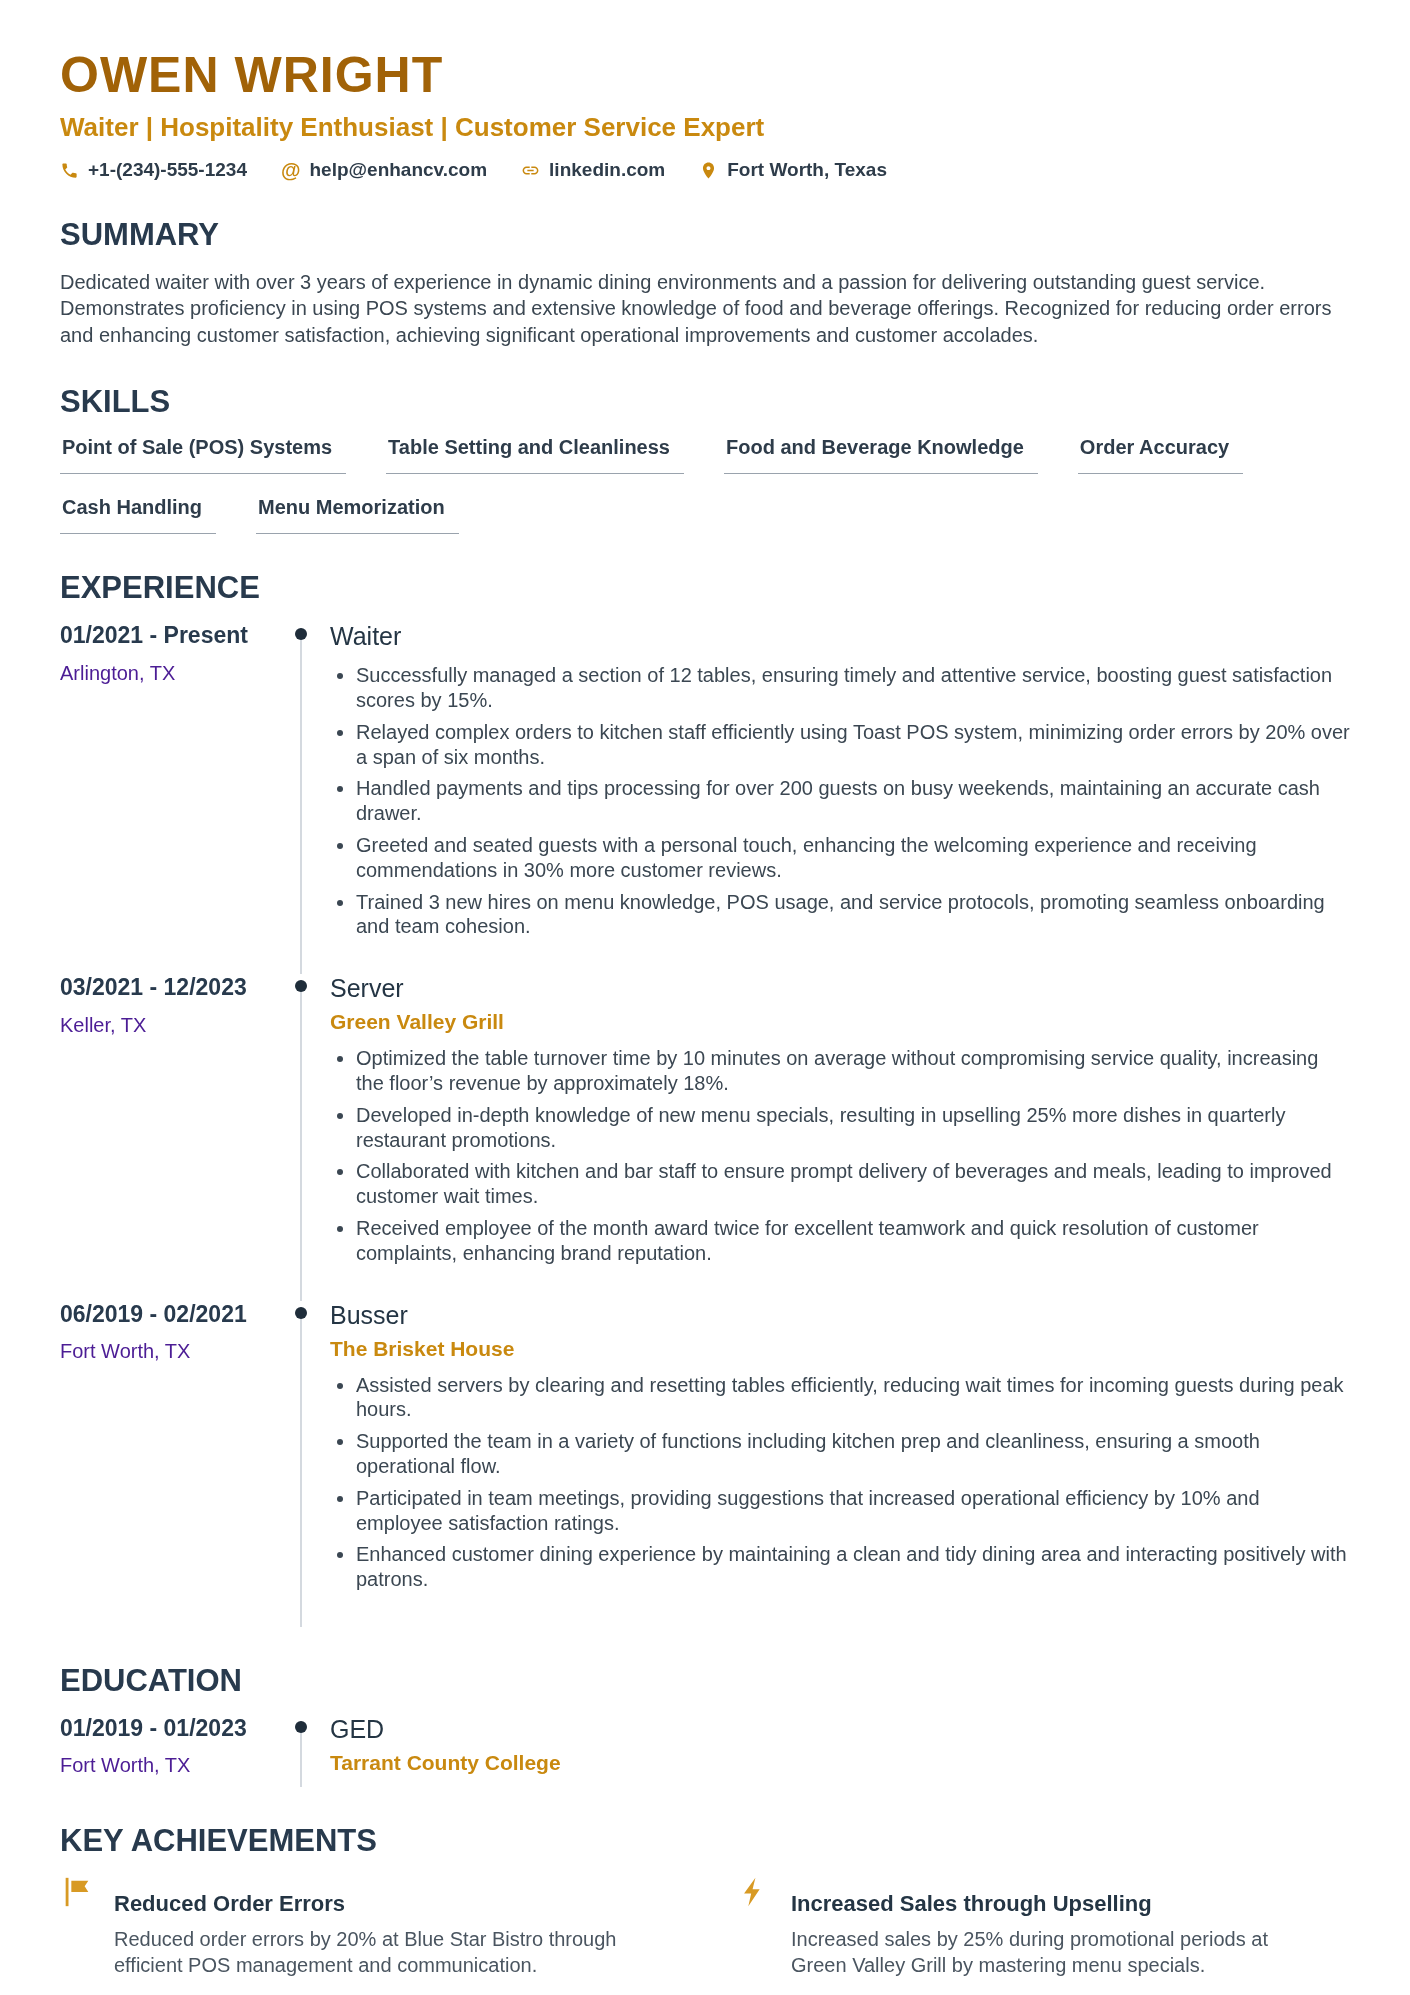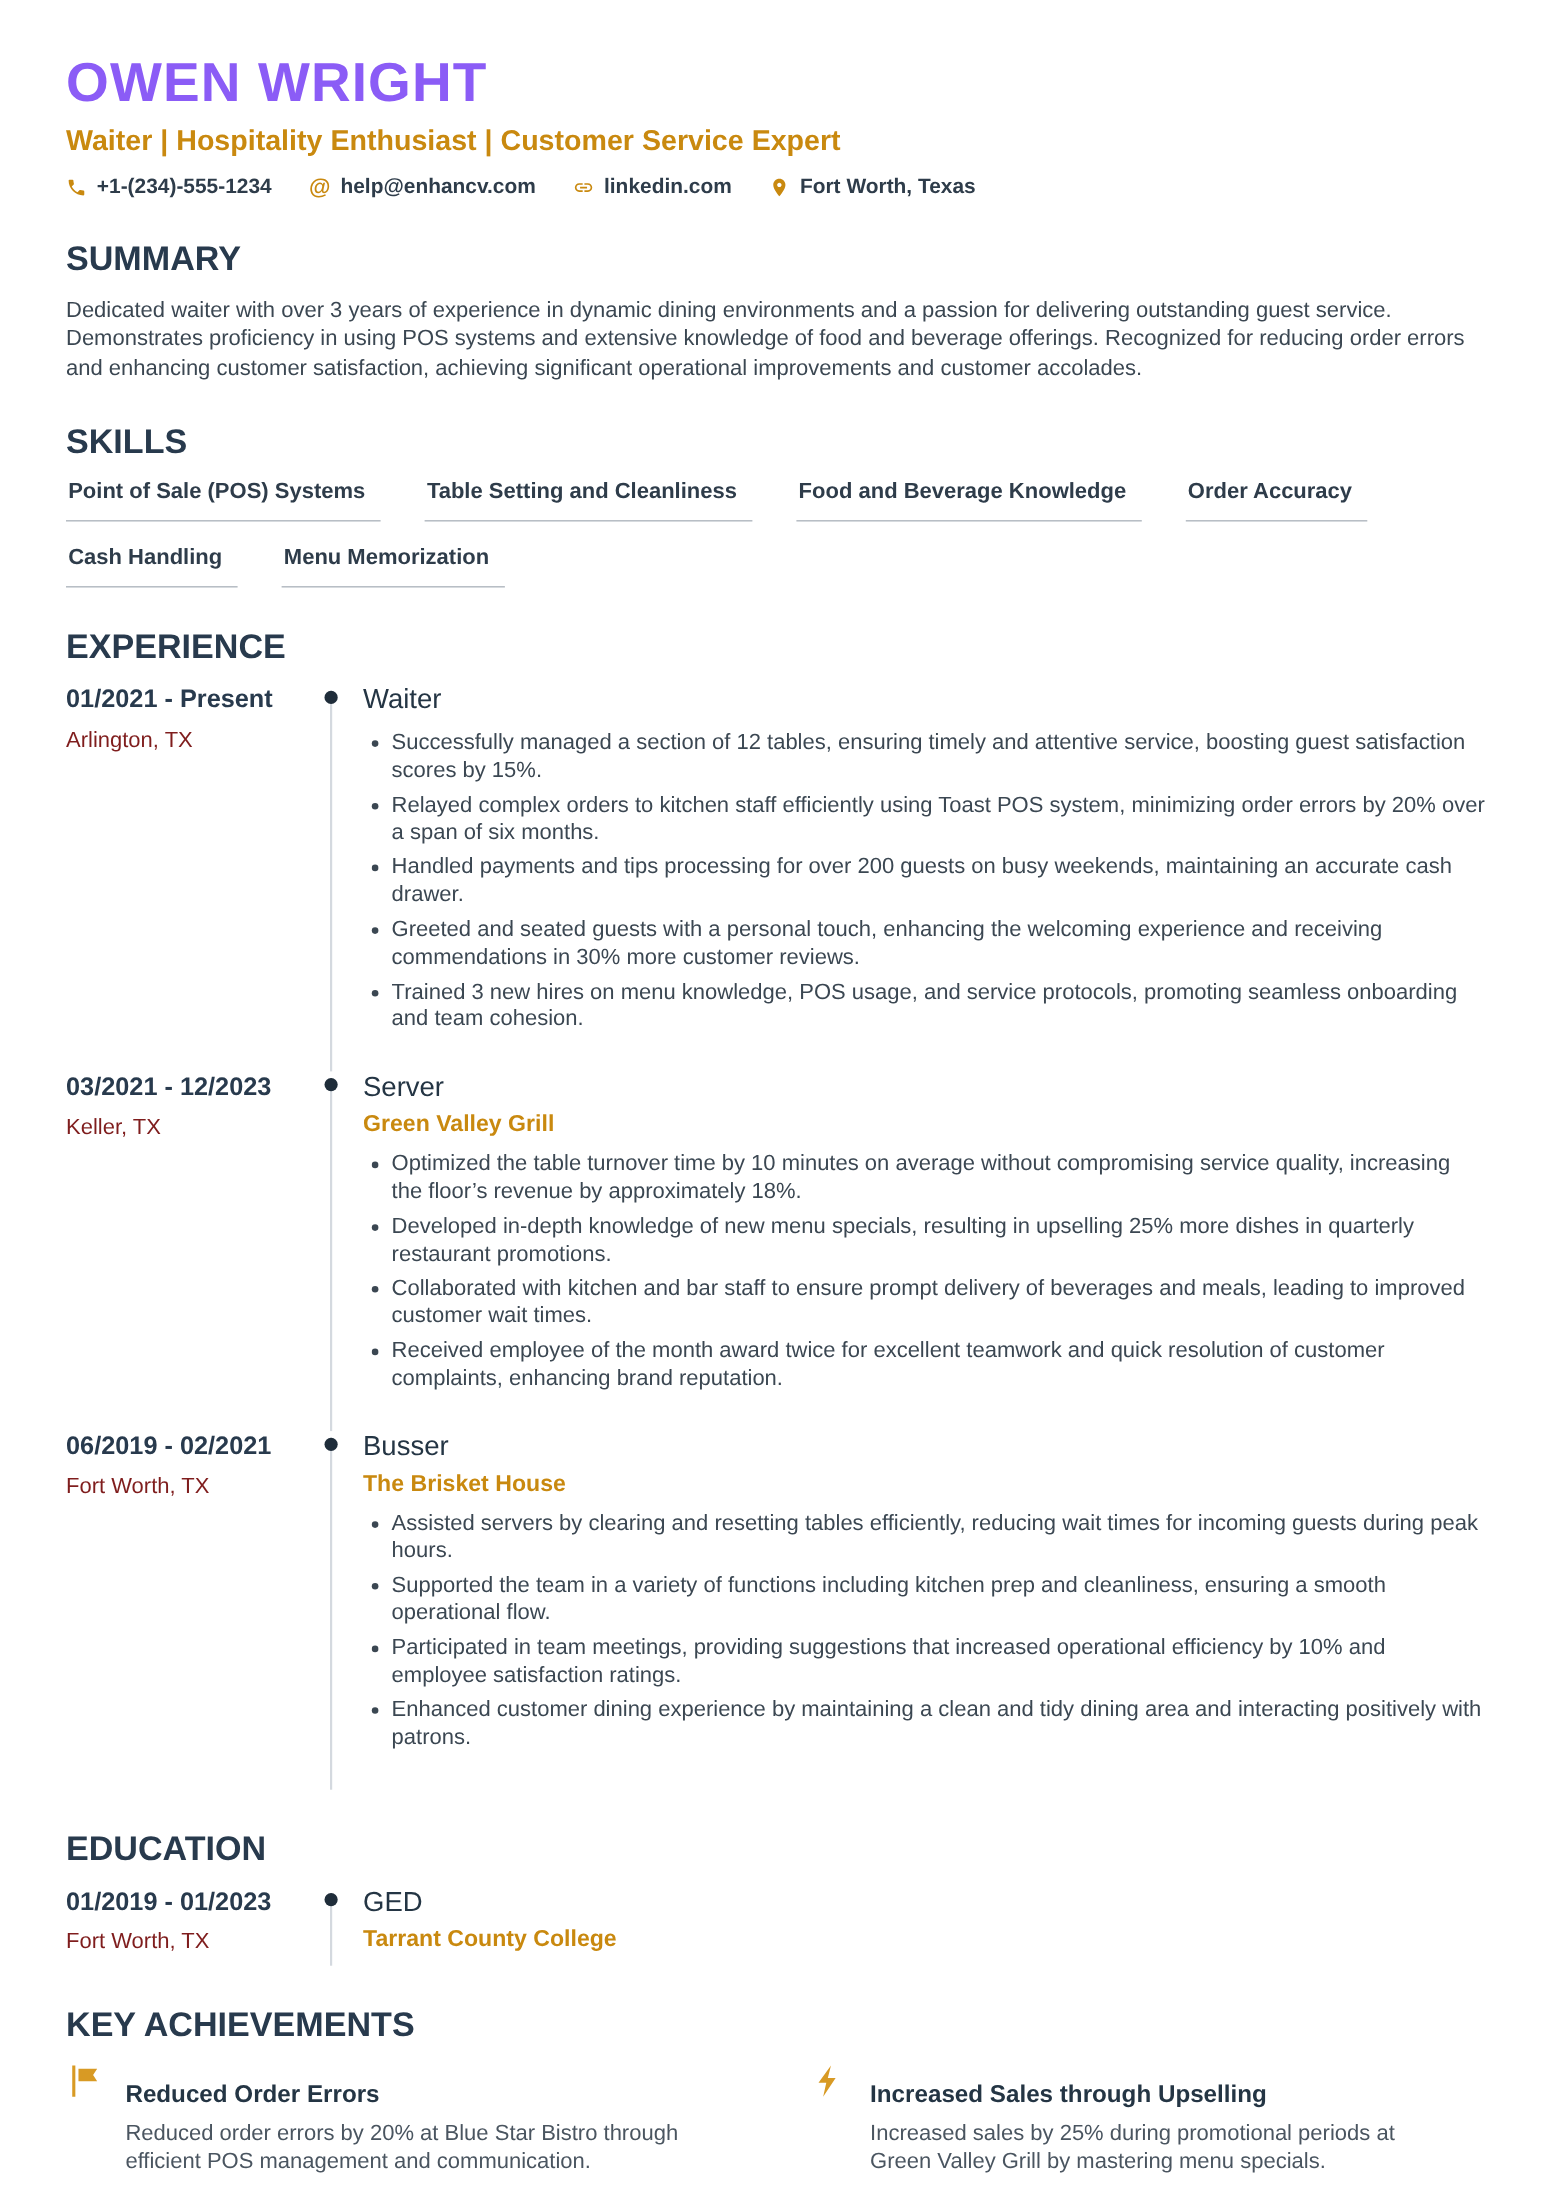--- a/index.html
+++ b/index.html
@@ -5,41 +5,41 @@
   * { margin:0; padding:0; box-sizing:border-box; }
   html, body { background:#ffffff; }
   body {
     width:1410px; min-height:1995px; position:relative;
     font-family:"Liberation Sans","DejaVu Sans",sans-serif;
     color:#3B4752;
   }
   .page { padding:46px 60px 120px 60px; }
 
   
-  .name { font-size:50px; font-weight:800; color:#8b5cf6; letter-spacing:1px; }
+  .name { font-size:50px; font-weight:800; color:#a16207; letter-spacing:1px; }
   .tagline { margin-top:8px; font-size:26px; font-weight:700; color:#C9890F; }
   .contact-row { margin-top:16px; display:flex; align-items:center; gap:34px; flex-wrap:wrap; }
   .contact-item { display:flex; align-items:center; gap:9px; font-size:19px; font-weight:700; color:#2E3C4A; }
   .contact-item svg { width:19px; height:19px; fill:#C9890F; flex:0 0 auto; }
   .at-glyph { color:#C9890F; font-weight:800; font-size:20px; line-height:1; }
 
   
   .section { margin-top:36px; }
   .section-heading { font-size:31px; font-weight:800; color:#283A4D; margin:0 0 16px 0; }
   .summary-text { font-size:20px; line-height:1.32; color:#3B4752; }
 
   
   .skills-list { display:flex; flex-wrap:wrap; gap:22px 40px; }
   .skill-item { font-size:20px; font-weight:700; color:#2E3C4A; padding:0 14px 14px 2px; border-bottom:1px solid #9AA3AD; }
 
   
   .entry { display:grid; grid-template-columns:212px 58px 1fr; }
   .entry-left { padding-bottom:30px; }
   .entry-dates { font-size:23px; font-weight:700; color:#283A4D; line-height:1.2; }
-  .entry-location { margin-top:12px; font-size:20px; color:#7f1d1d; }
+  .entry-location { margin-top:12px; font-size:20px; color:#4c1d95; }
   .entry-timeline { position:relative; }
   .tl-line { position:absolute; left:50%; transform:translateX(-50%); top:6px; bottom:0; width:2px; background:#D4D9DF; }
   .tl-dot { position:absolute; left:50%; transform:translateX(-50%); top:6px; width:12px; height:12px; border-radius:50%; background:#1F2D3A; z-index:1; }
   .entry-content { padding-bottom:28px; }
   .entry-title { font-size:25px; color:#243544; }
   .entry-company { margin-top:7px; font-size:21px; font-weight:700; color:#C9890F; }
   .entry-bullets { margin:12px 0 0 0; padding-left:26px; list-style:disc; }
   .entry-bullets li { font-size:20px; line-height:1.24; margin-bottom:7px; color:#3B4752; }
   .edu-content { padding-bottom:10px; }
   .edu-left { padding-bottom:10px; }

